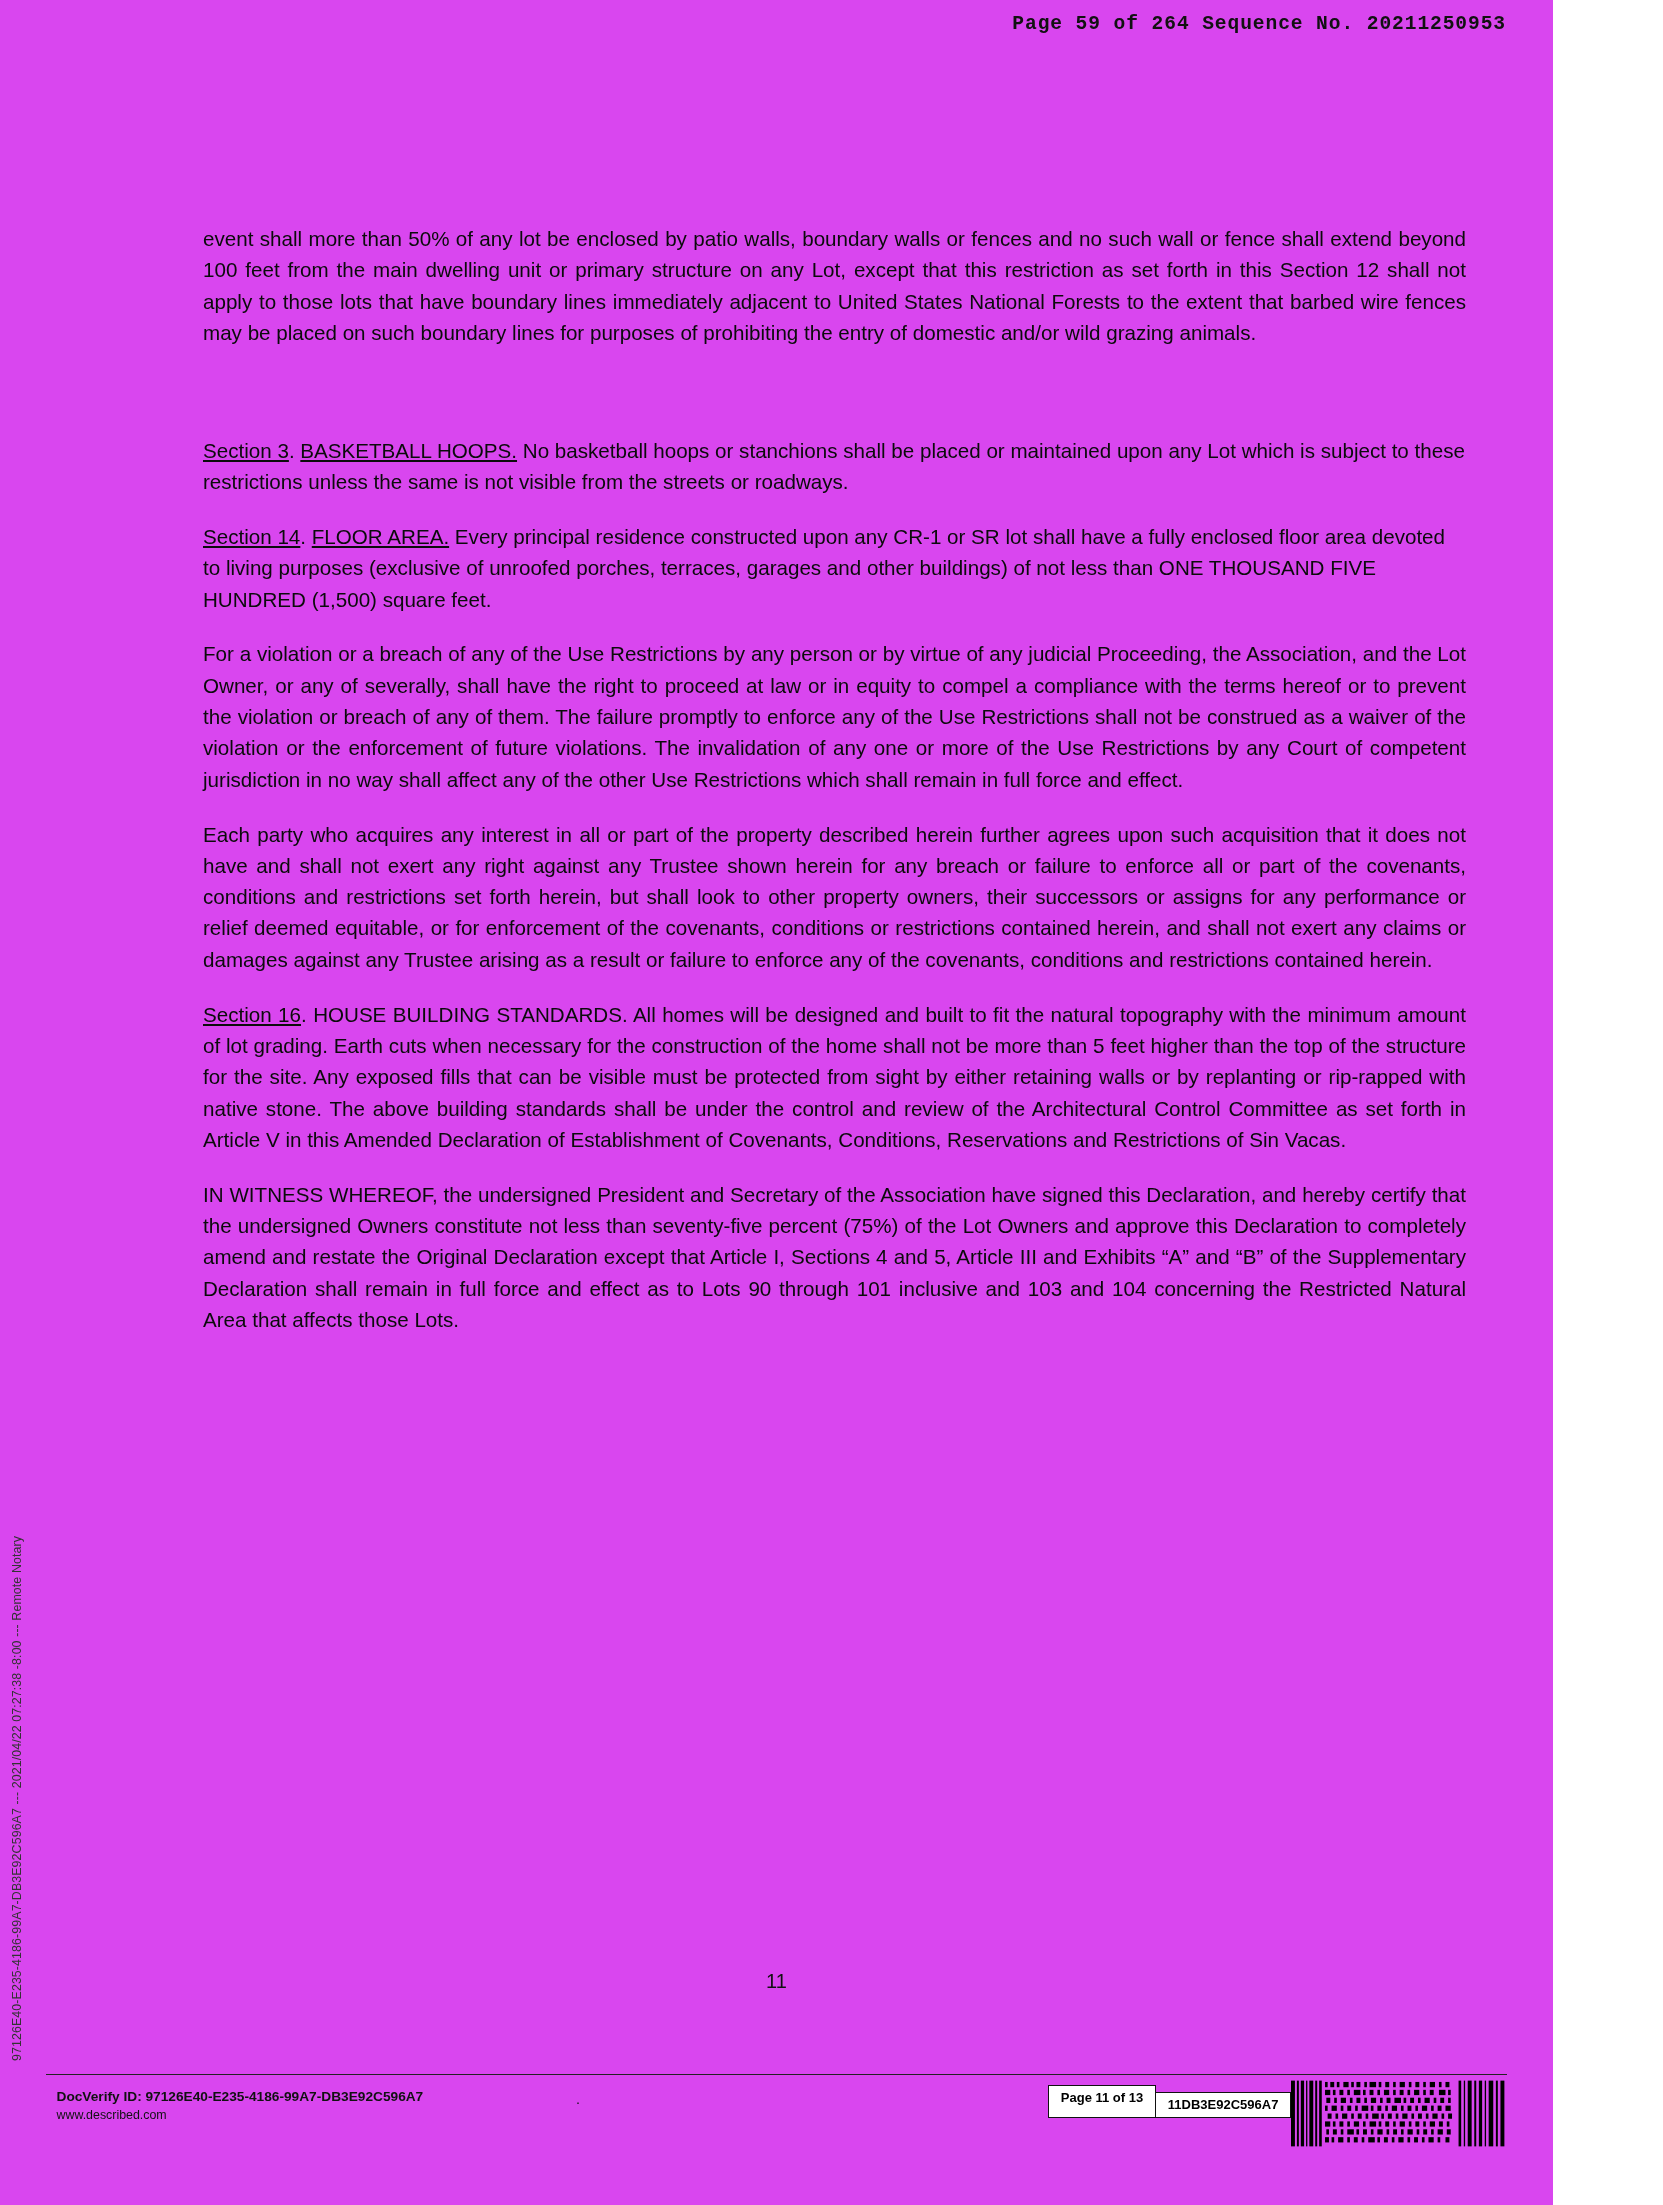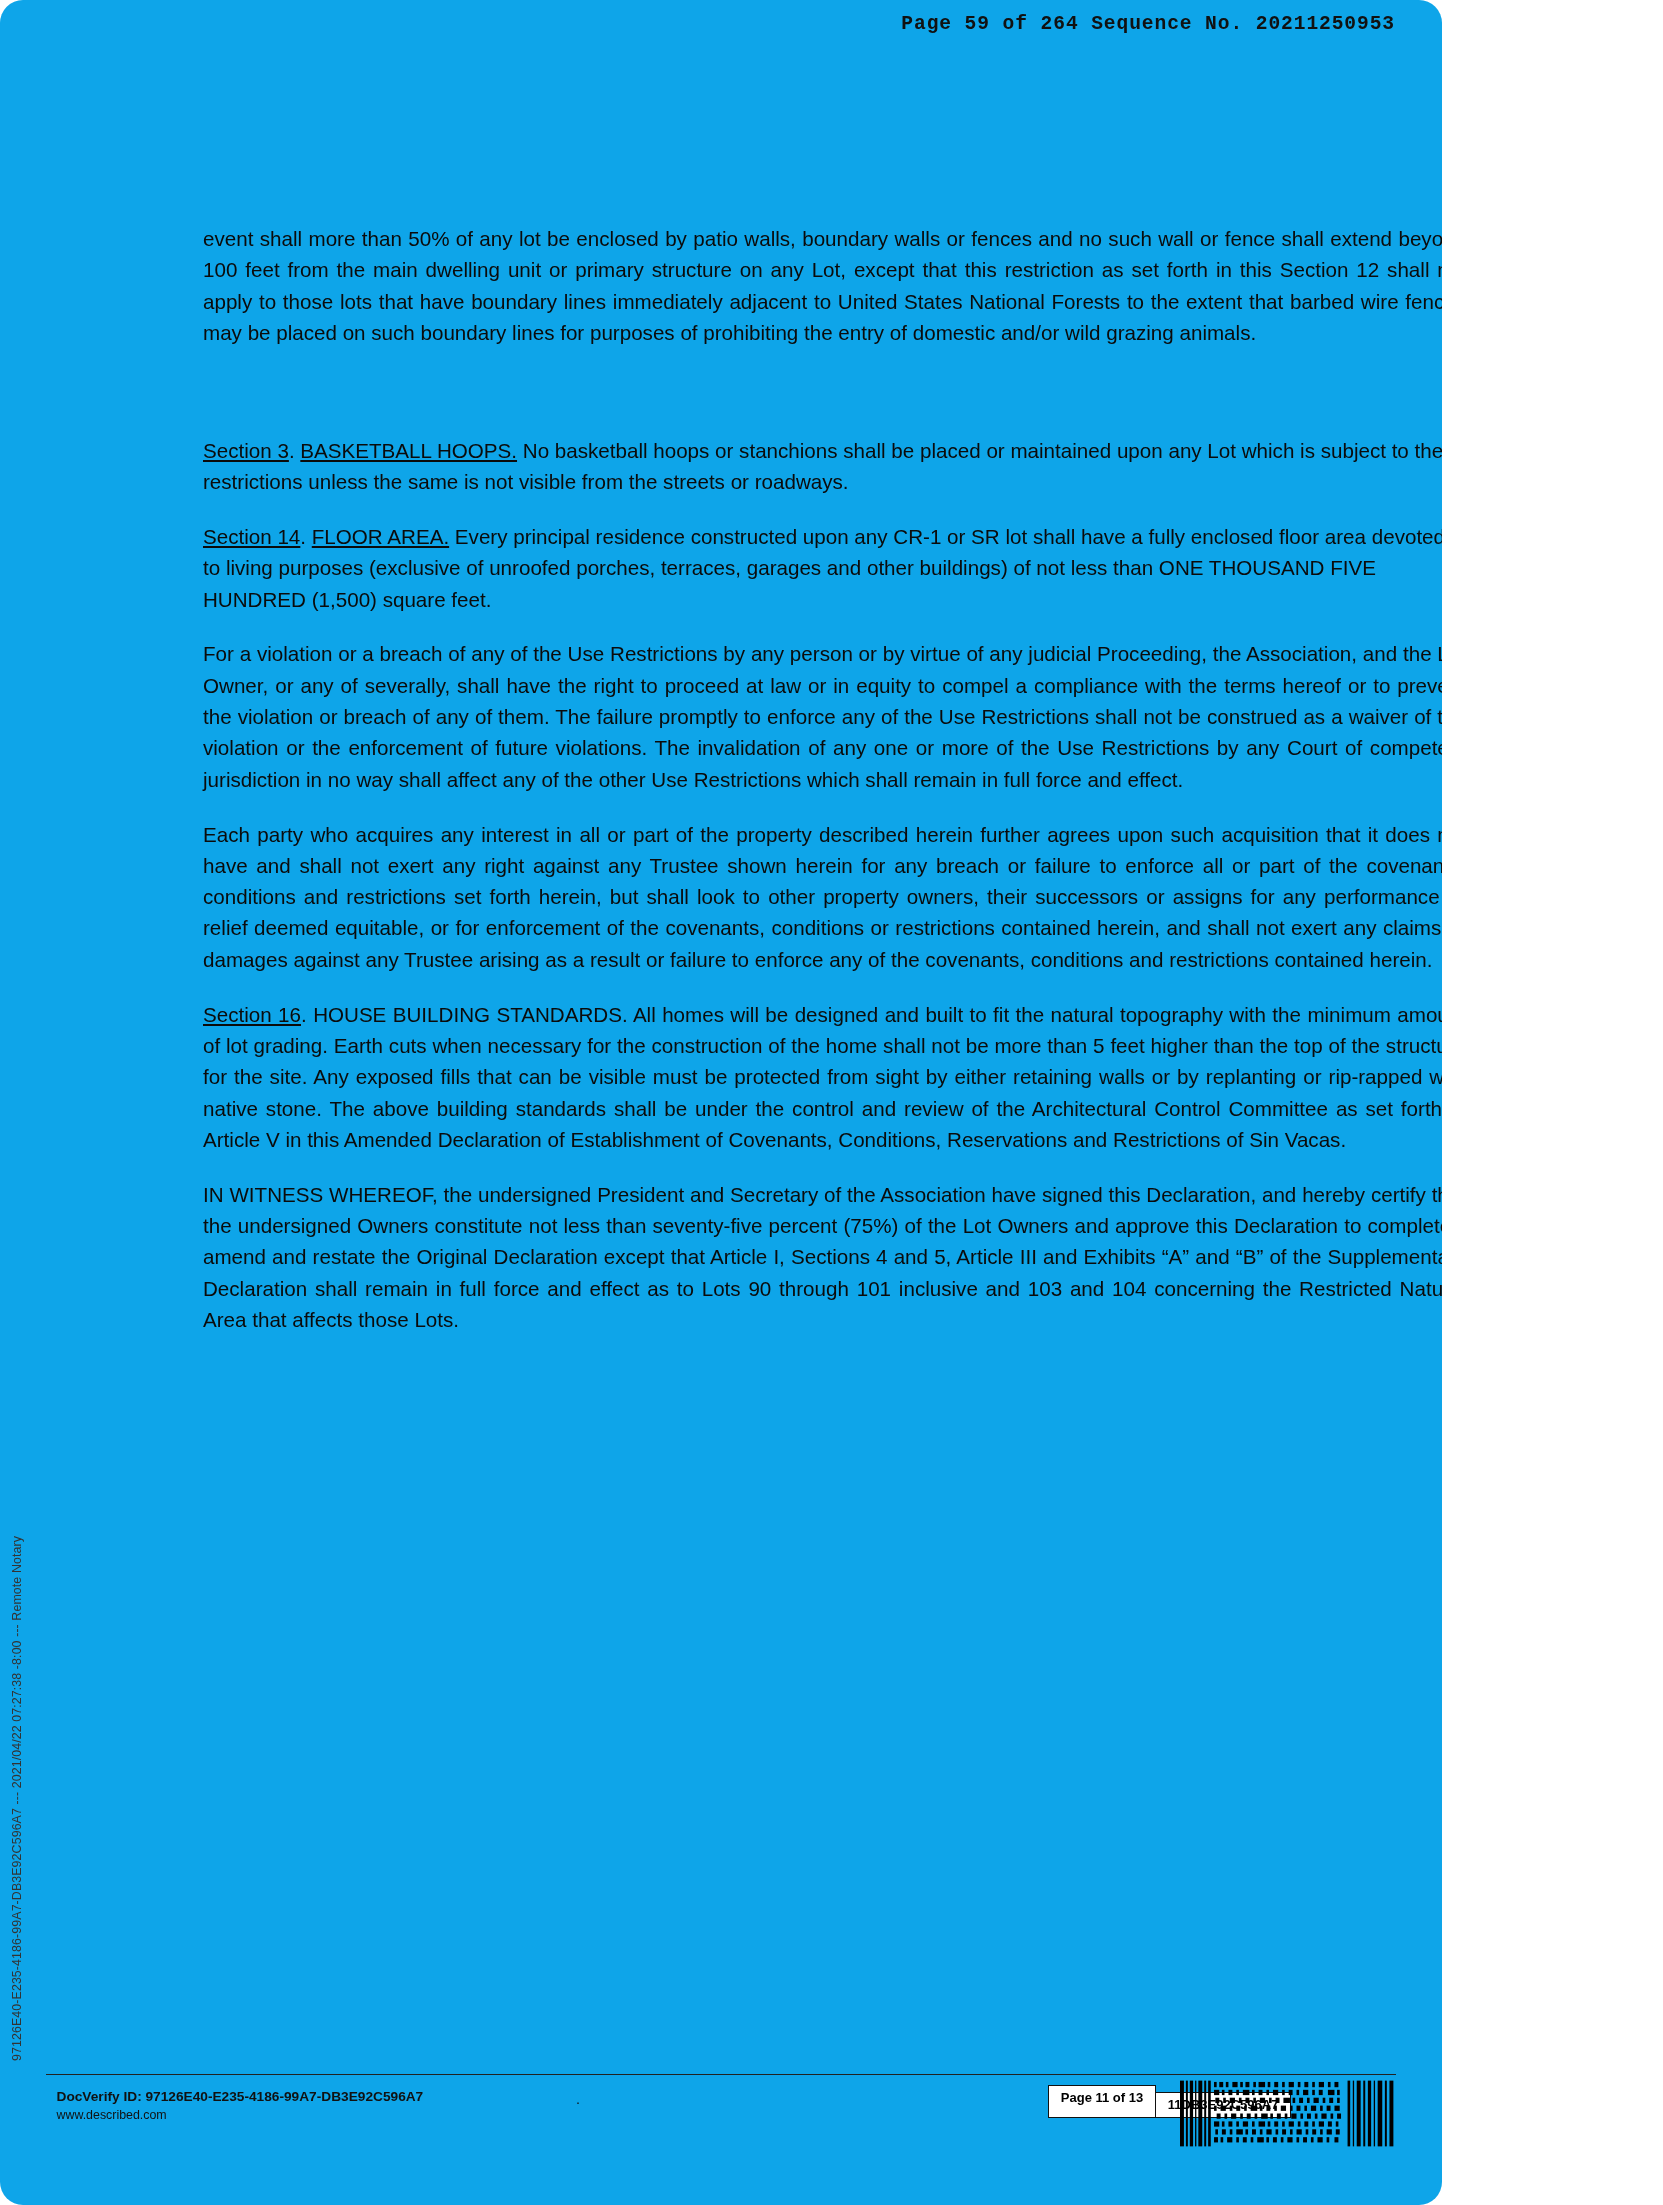--- a/index.html
+++ b/index.html
@@ -6,25 +6,24 @@
     margin: 0;
     padding: 0;
     background: #ffffff;
   }
   body {
     font-family: "Liberation Sans", sans-serif;
     color: #000000;
   }
   .page {
     position: relative;
-    width: 1442px;
+    width: 1553px;
     height: 2205px;
-    background: #0ea5e9;
+    background: #d946ef;
     overflow: hidden;
-    border-radius: 23px;
   }
   .header-stamp {
     position: absolute;
     top: 13px;
     right: 47px;
     font-family: "Liberation Mono", monospace;
     font-size: 19.6px;
     font-weight: bold;
     letter-spacing: 0.9px;
     color: #111;
@@ -159,20 +158,21 @@
     <p class="para justify">For a violation or a breach of any of the Use Restrictions by any person  or by virtue of any judicial Proceeding,  the Association, and the Lot Owner, or any of severally, shall have the right to proceed at law or in equity to compel a compliance with the terms hereof or to prevent the violation or breach of any of them.  The failure promptly to enforce any of the Use Restrictions shall not be construed as a waiver of the violation or the enforcement of future violations.  The invalidation of any one or more of the Use Restrictions by any Court of competent jurisdiction in no way shall affect any of the other Use Restrictions which shall remain in full force and effect.</p>
 
     <p class="para justify">Each party who acquires any interest in all or part of the property described herein further agrees upon such acquisition that it does not have and shall not exert any right against any Trustee shown herein for any breach or failure to enforce all or part of the covenants, conditions and restrictions set forth herein, but shall look to other property owners, their successors or assigns for any performance or relief deemed equitable, or for enforcement of the covenants, conditions or restrictions contained herein, and shall not exert any claims or damages against any Trustee arising as a result or failure to enforce any of the covenants, conditions and restrictions contained herein.</p>
 
     <p class="para justify"><span class="u">Section 16</span>.  <span>HOUSE BUILDING STANDARDS.</span><span>  All homes will be designed and built to fit the natural topography with the minimum amount of lot grading.  Earth cuts when necessary for the construction of the home shall not be more than 5 feet higher than the top of the structure for the site.  Any exposed fills that can be visible must be protected from sight by either retaining walls or by replanting or rip-rapped with native stone.  The above building standards shall be under the control and review of the Architectural Control Committee as set forth in Article V in this Amended Declaration of Establishment of Covenants, Conditions, Reservations and Restrictions of Sin Vacas.</span></p>
 
     <p class="para justify">IN WITNESS WHEREOF, the undersigned President and Secretary of the Association have signed this Declaration, and hereby certify that the undersigned Owners constitute not less than seventy-five percent (75%)  of the Lot Owners and approve this Declaration to completely amend and restate the Original Declaration except that Article I, Sections 4 and 5, Article III and Exhibits “A” and “B” of the Supplementary Declaration shall remain in full force and effect as to Lots 90 through 101 inclusive and 103 and 104 concerning the Restricted Natural Area that affects those Lots.</p>
 
   </div>
 
+  <div class="pagenum">11</div>
 
   <div class="footer-rule"></div>
 
   <div class="footer">
     <div class="footer-left">
       <div>DocVerify ID: 97126E40-E235-4186-99A7-DB3E92C596A7</div>
       <div class="sub">www.described.com</div>
     </div>
     <div class="footer-dot">.</div>
     <div class="footer-boxes">

